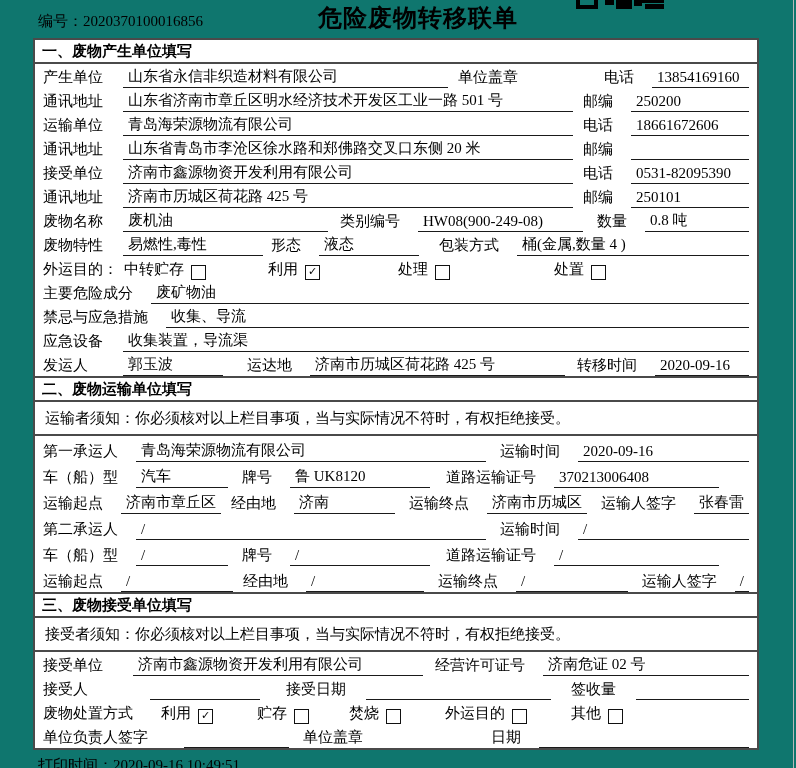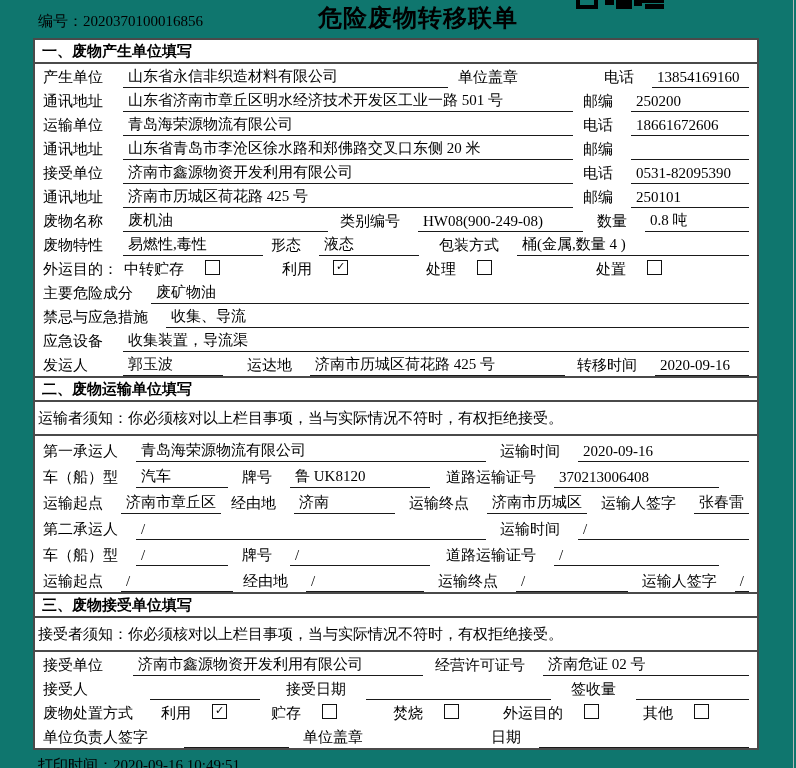--- a/index.html
+++ b/index.html
@@ -8,29 +8,29 @@
   .page-edge{position:absolute;right:2px;top:0;bottom:0;width:1px;background:#b9b9b9;}
   .topbar{position:relative;height:38px;}
   .doc-number{position:absolute;left:38px;top:12px;font-size:15px;white-space:nowrap;}
   .doc-title{position:absolute;left:318px;top:2px;font-size:24px;font-weight:bold;
     font-family:"Liberation Sans","DejaVu Sans",sans-serif;letter-spacing:1px;white-space:nowrap;}
   .qr{position:absolute;top:0;right:132px;width:88px;height:9px;}
   .form{margin-left:33px;width:722px;border:2px solid #4a4a4a;background:#fff;}
   .sec-h{height:20px;line-height:20px;padding:1px 7px;font-weight:bold;font-size:15px;
     font-family:"Liberation Sans","DejaVu Sans",sans-serif;border-bottom:2px solid #4a4a4a;}
   .sec-h.mid{border-top:2px solid #4a4a4a;}
-  .notice{height:26px;line-height:26px;padding:3px 3px;font-size:15px;border-bottom:2px solid #4a4a4a;}
+  .notice{height:26px;line-height:26px;padding:3px 10px;font-size:15px;border-bottom:2px solid #4a4a4a;}
   .row{display:flex;align-items:flex-end;height:24px;padding:0 8px;font-size:15px;box-sizing:border-box;}
   .row.h26{height:26px;}
   .lbl{white-space:nowrap;padding-bottom:1px;}
   .w62{min-width:62px;}
   .u{border-bottom:1px solid #1a1a1a;padding:0 5px 1px 5px;white-space:nowrap;
      min-height:17px;box-sizing:border-box;margin-left:18px;}
   .f1{flex:1;}
-  .cbg{display:flex;white-space:nowrap;gap:14px;}
+  .cbg{display:flex;align-items:flex-end;white-space:nowrap;}
   .cb{display:inline-block;width:13px;height:13px;border:1.5px solid #111;margin-left:7px;
       line-height:12px;font-size:11px;text-align:center;vertical-align:-1px;font-family:"DejaVu Sans",sans-serif;}
   .print-line{margin:6px 0 0 38px;font-size:15px;}
 </style>
 </head>
 <body>
 
 <div class="page">
   <div class="page-edge"></div>
 
@@ -239,21 +239,21 @@
     <div class="row">
       <span class="lbl">废物处置方式</span>
       <span class="cbg" style="margin-left:28px">
         <span class="lbl">利用</span>
         <span class="cb">✓</span>
       </span>
       <span class="cbg" style="margin-left:44px">
         <span class="lbl">贮存</span>
         <span class="cb"></span>
       </span>
-      <span class="cbg" style="margin-left:56px">
+      <span class="cbg" style="margin-left:40px">
         <span class="lbl">焚烧</span>
         <span class="cb"></span>
       </span>
       <span class="cbg" style="margin-left:44px">
         <span class="lbl">外运目的</span>
         <span class="cb"></span>
       </span>
       <span class="cbg" style="margin-left:44px">
         <span class="lbl">其他</span>
         <span class="cb"></span>

